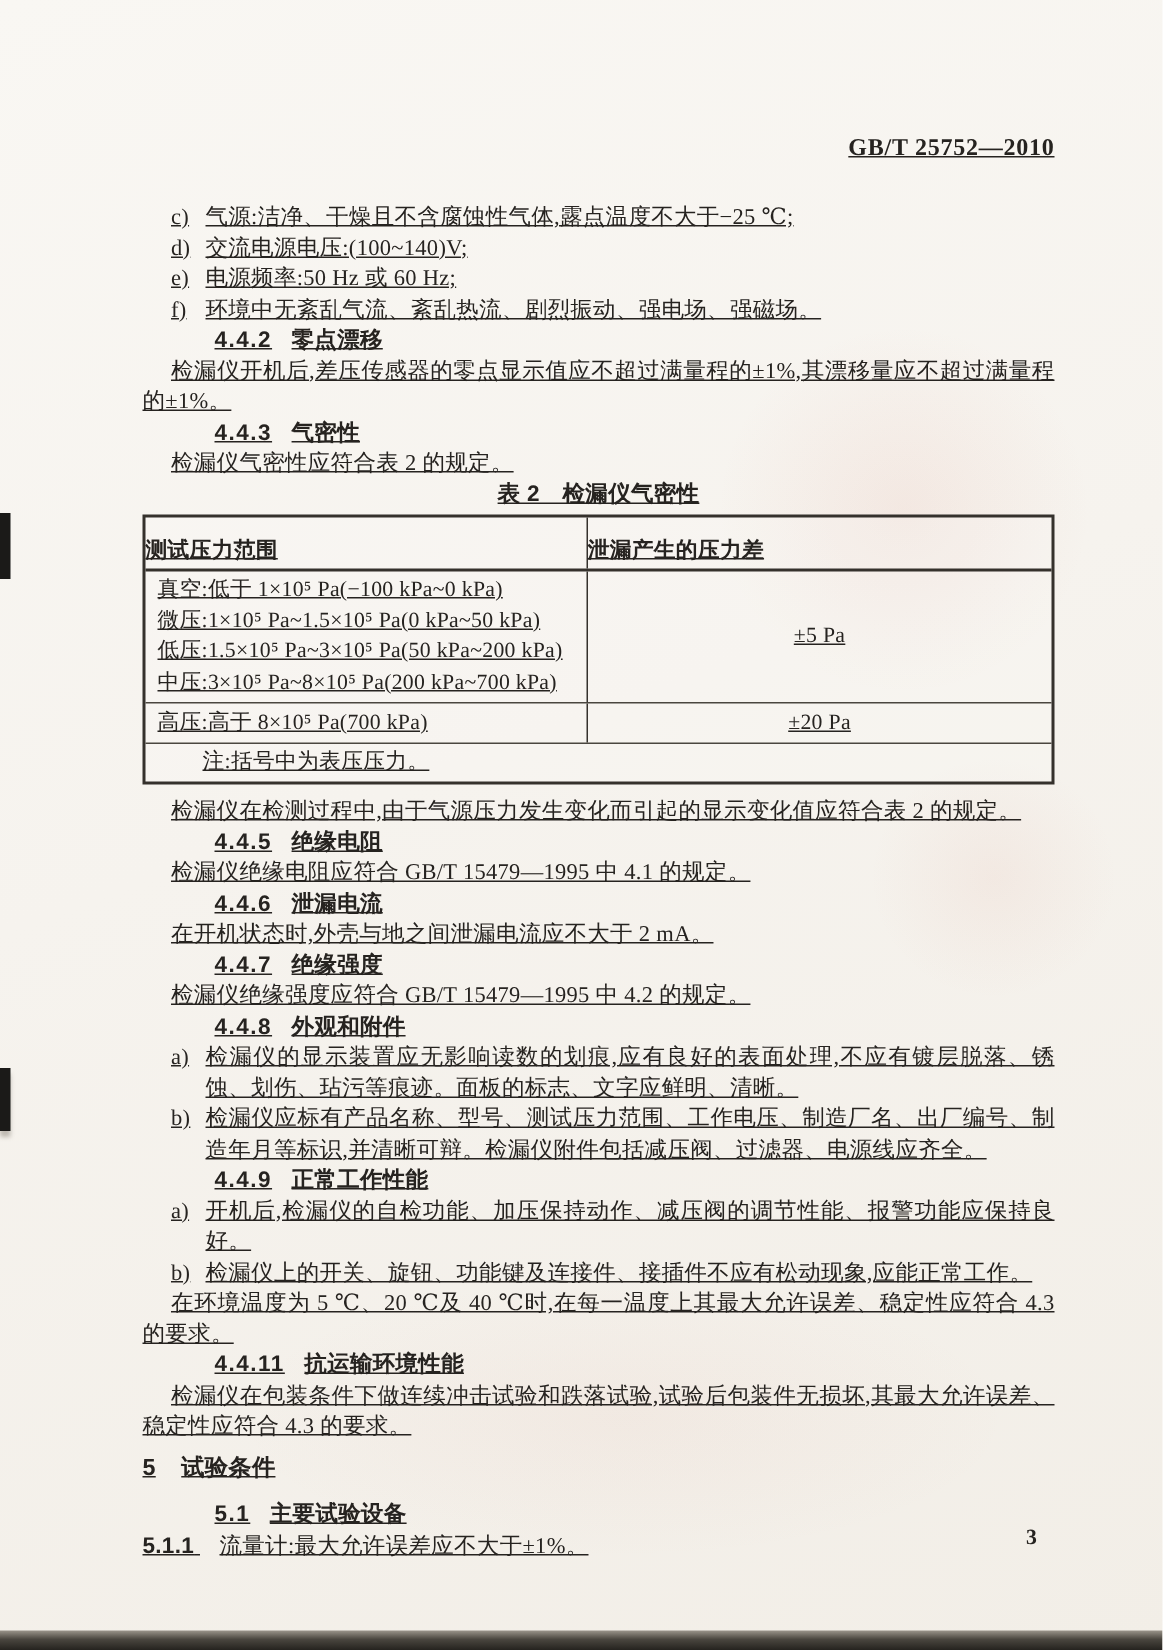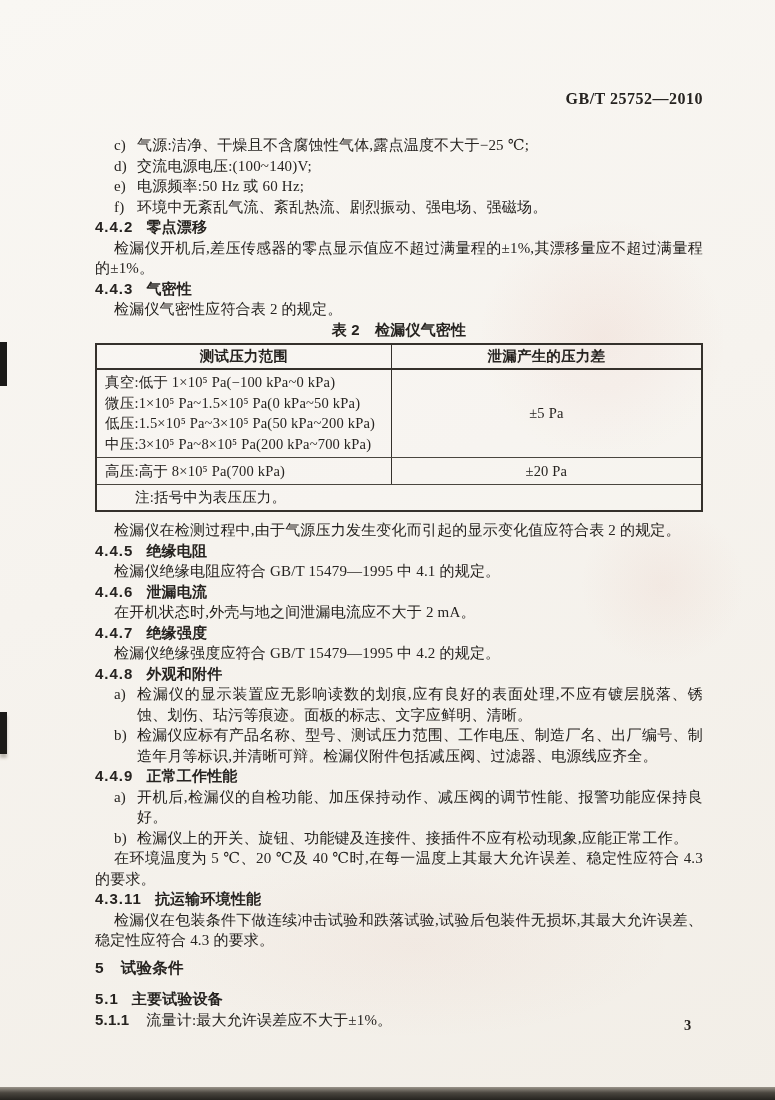--- a/index.html
+++ b/index.html
@@ -19,47 +19,47 @@
     background: radial-gradient(closest-side, rgba(205,125,105,0.06), rgba(205,125,105,0) 75%); }
   .binding-mark { position:absolute; left:0; width:7px; background:#1b1a18; }
   #mark1 { top:342px; height:44px; }
   #mark2 { top:712px; height:42px; box-shadow:0 4px 3px rgba(90,80,70,0.35); }
   #bottom-band { position:absolute; left:0; right:0; top:1087px; height:13px;
     background: linear-gradient(to bottom, #9a948a 0%, #4a463f 45%, #25231f 100%); }
 
   
   #content {
     position:absolute; left:95px; top:88px; width:608px;
-    font-size:15px; line-height:20.5px; letter-spacing:0.2px;
+    font-size:15px; line-height:20.5px; letter-spacing:0.2px;text-decoration:underline;
   }
   .doc-num { text-align:right; font-weight:bold; font-size:16px; line-height:21px;
     margin:0 0 26px 0; letter-spacing:0.5px; }
   .li { display:flex; }
   .li-m { margin-left:19px; width:23px; flex:none; }
   .li-t { flex:1; text-align:justify; }
   .h3 { font-family:"Liberation Sans","DejaVu Sans",sans-serif; font-weight:bold; }
-  .h3 .hnum { letter-spacing:1px; }
+  .h3 .hnum { letter-spacing:1px;margin-left:48px; }
   .h3 .htitle { margin-left:13px; }
   .para { margin:0; text-indent:19px; text-align:justify; }
   .h2 { font-family:"Liberation Sans","DejaVu Sans",sans-serif; font-weight:bold;
     font-size:15.5px; }
   .h2 .htitle { margin-left:17px; }
   .gap-ch5 { margin-top:7px; }
   .gap-51 { margin-top:11px; }
 
   
   .t2-caption { text-align:center; font-family:"Liberation Sans","DejaVu Sans",sans-serif;
     font-weight:bold; }
   .t2 { border:2px solid var(--table-border, #35312c); margin-top:3px; margin-bottom:8px;
     font-size:14.5px; background:rgba(255,255,255,0.15); }
   .t2 .c1 { width:48.8%; box-sizing:border-box; border-right:1.5px solid var(--table-border, #35312c); }
   .t2 .c2 { flex:1; }
   .t2-head { display:flex; border-bottom:2px solid var(--table-border, #35312c);
     font-family:"Liberation Sans","DejaVu Sans",sans-serif; font-weight:bold; }
-  .t2-head > div { text-align:center; padding:1px 0 2px 0; line-height:20px; }
+  .t2-head > div { text-align:left; padding:12px 0 2px 0; line-height:20px; }
   .t2-group { display:flex; }
   .t2-group .c1 { padding:2px 4px 3px 8px; }
   .t2-group .c1 > div { line-height:20.5px; text-align:left; }
   .t2-val { display:flex; align-items:center; justify-content:center; }
   .t2-row { display:flex; border-top:1px solid #4a463f; border-bottom:1px solid #4a463f; }
   .t2-row .c1 { padding:3px 20px 3px 8px; line-height:20px; }
   .t2-note { padding:3px 0 3px 38px; line-height:19px; }
 
   
   #page-num { position:absolute; left:684px; top:1017px; font-size:14.5px; font-weight:bold;
@@ -165,21 +165,21 @@
     <span class="li-t">开机后,检漏仪的自检功能、加压保持动作、减压阀的调节性能、报警功能应保持良好。</span>
   </div>
   <div class="li">
     <span class="li-m">b)</span>
     <span class="li-t">检漏仪上的开关、旋钮、功能键及连接件、接插件不应有松动现象,应能正常工作。</span>
   </div>
 
   <p class="para">在环境温度为 5 ℃、20 ℃及 40 ℃时,在每一温度上其最大允许误差、稳定性应符合 4.3 的要求。</p>
 
   <div class="h3">
-    <span class="hnum">4.3.11</span><span class="htitle">抗运输环境性能</span>
+    <span class="hnum">4.4.11</span><span class="htitle">抗运输环境性能</span>
   </div>
   <p class="para">检漏仪在包装条件下做连续冲击试验和跌落试验,试验后包装件无损坏,其最大允许误差、稳定性应符合 4.3 的要求。</p>
 
   <div class="h2 gap-ch5">
     <span class="hnum">5</span><span class="htitle">试验条件</span>
   </div>
 
   <div class="h3 gap-51">
     <span class="hnum">5.1</span><span class="htitle">主要试验设备</span>
   </div>

